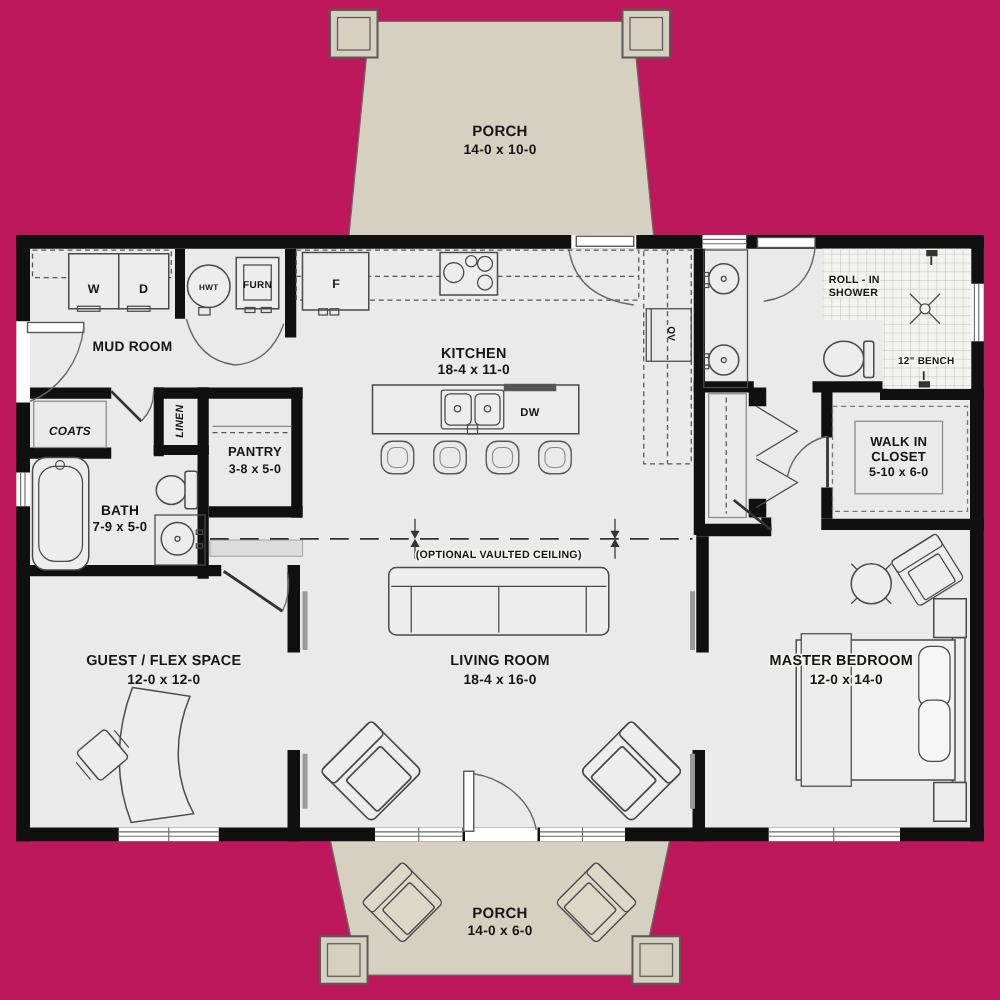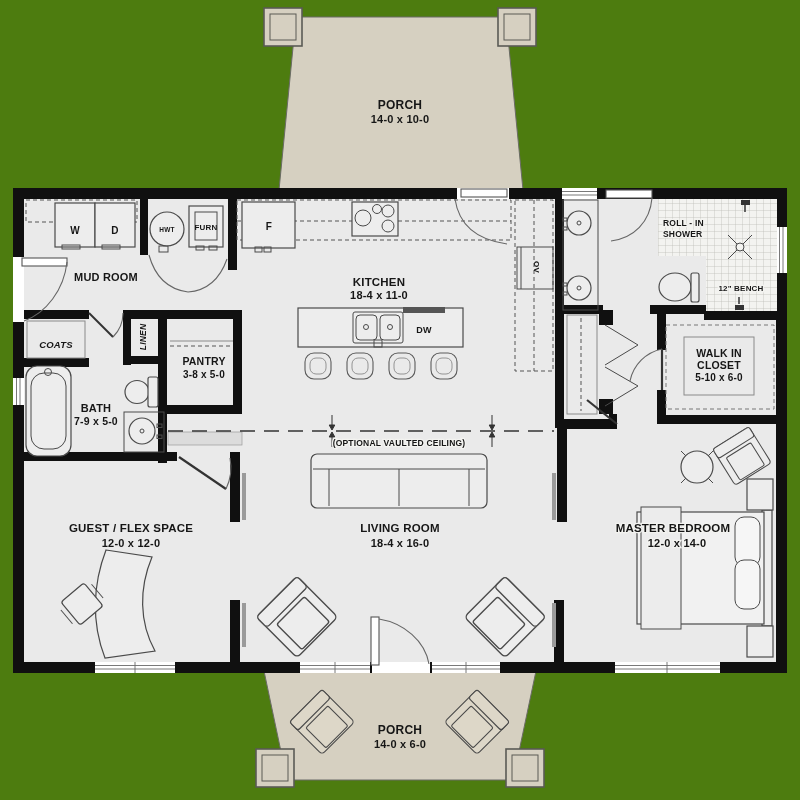--- a/index.html
+++ b/index.html
@@ -1,16 +1,16 @@
 <!DOCTYPE html>
 <html><head>
 <meta charset="utf-8">
 <style>
   html,body{margin:0;padding:0;background:#fff;}
-  .stage{width:800px;height:800px;background:#4d7c0f;position:relative;overflow:hidden;}
+  .stage{width:800px;height:800px;background:#be185d;position:relative;overflow:hidden;}
   svg{display:block;}
   .t{font-family:"Liberation Sans",sans-serif;font-weight:bold;fill:#161616;text-anchor:middle;letter-spacing:.2px;}
   .t.left{text-anchor:start;}
   .t.ital{font-style:italic;}
   .halo{paint-order:stroke;stroke:#f3f3f0;stroke-width:2.5px;}
   .wall{fill:#101010;}
   .floor{fill:#eaeaea;}
   .porch{fill:#d6d0c1;stroke:#6b6b66;stroke-width:1;}
   .fx{fill:#ededed;stroke:#4a4a4a;stroke-width:1.2;}
   .fx2{fill:none;stroke:#4a4a4a;stroke-width:1;}

